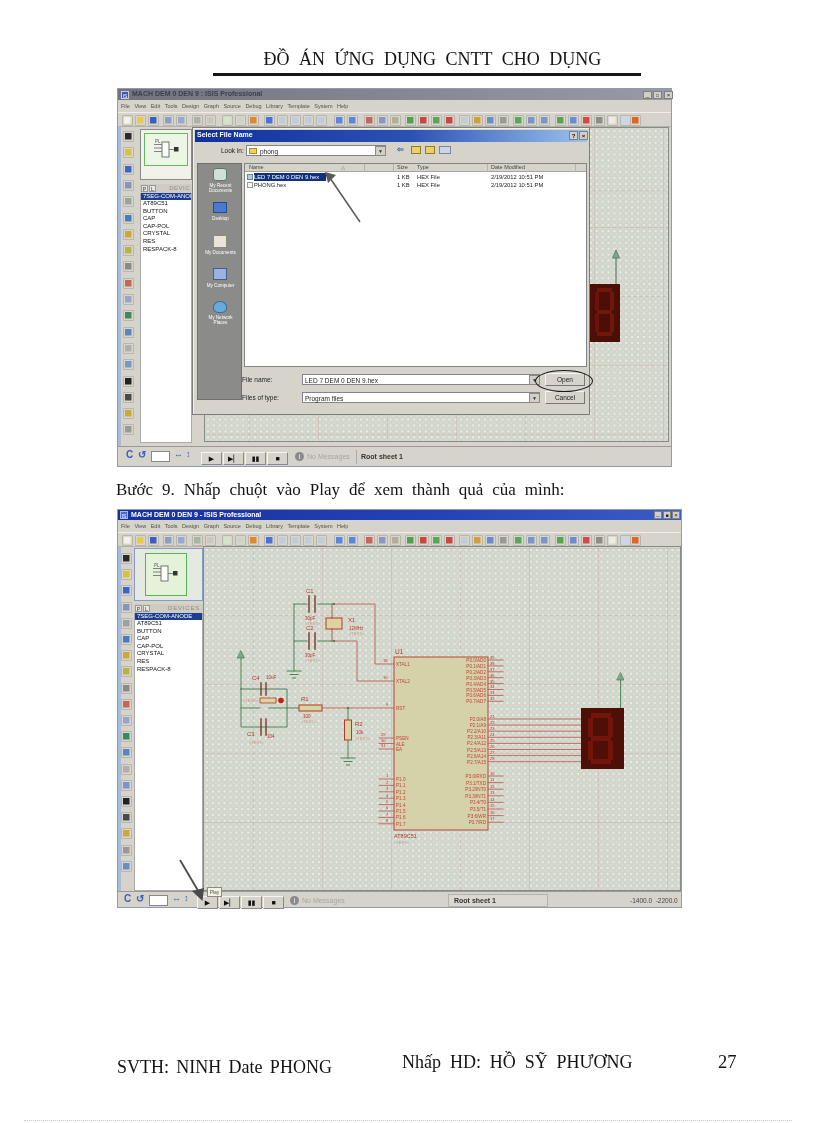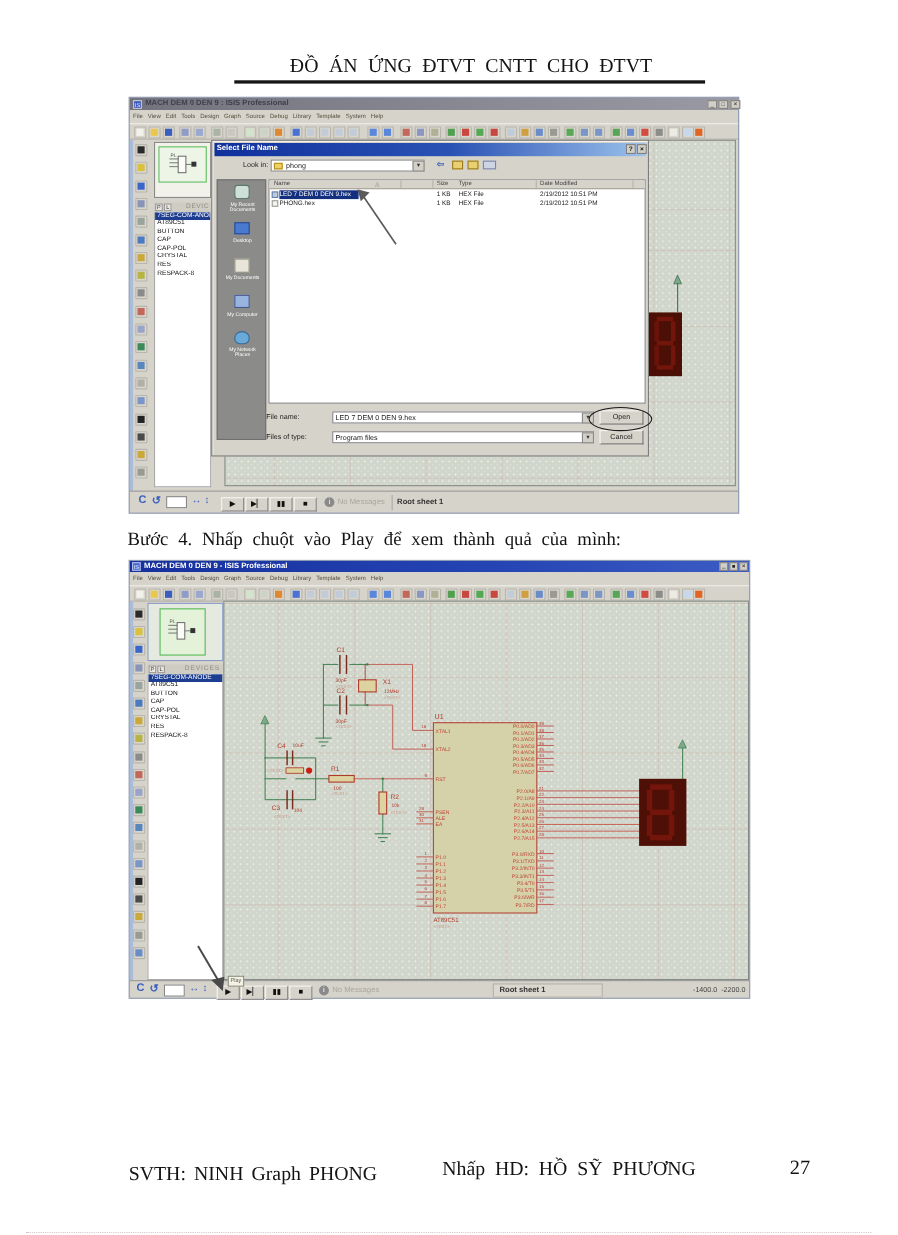--- a/index.html
+++ b/index.html
@@ -7,21 +7,21 @@
 .abs{position:absolute}
 .win{background:#d6d3ca;border:1px solid #9a9a9a}
 .tbico{position:absolute;width:11px;height:11px;border:1px solid #b8b5ac;border-radius:1px}
 .mitem{margin-right:4.5px}
 .dev{height:7.6px;font-size:6px;line-height:7.6px;white-space:nowrap;overflow:hidden;color:#111;padding-left:2px}
 .sbtn{position:absolute;width:21px;height:13px;background:#d6d3ca;border:1px solid #888;border-top-color:#f5f5f0;border-left-color:#f5f5f0;text-align:center;line-height:11px;font-size:7px;color:#111}
 </style>
 </head>
 <body>
 
-<div class="abs" style="left:263.5px;top:48.6px;font-family:'Liberation Serif',serif;font-size:18px;color:#131313;word-spacing:5px;white-space:nowrap">ĐỒ ÁN ỨNG ĐTVT CNTT CHO ĐTVT</div>
+<div class="abs" style="left:263.5px;top:48.6px;font-family:'Liberation Serif',serif;font-size:18px;color:#131313;word-spacing:5px;white-space:nowrap">ĐỒ ÁN ỨNG DỤNG CNTT CHO DỤNG</div>
 
 <div class="abs" style="left:213px;top:73px;width:428px;height:2.6px;background:#151515"></div>
 
 <div class="abs win" id="ss1" style="left:117px;top:88px;width:555px;height:379px;border-color:#8f9ab5">
 
  <div class="abs" style="left:0;top:0;width:553px;height:11px;background:linear-gradient(90deg,#73737e,#9a9aa5)">
   <div class="abs" style="left:3px;top:1.5px;width:8px;height:8px;background:#3a56c0;border:1px solid #ccc;font-size:5px;color:#fff;line-height:8px;text-align:center">IS</div>
   <div class="abs" style="left:14px;top:1px;font-size:7px;color:#3f3f4c;font-weight:bold;white-space:nowrap">MACH DEM 0 DEN 9 : ISIS Professional</div>
 
   <div class="abs" style="left:525px;top:1.5px;width:9px;height:8px;background:#d2cfc6;border:1px solid #808080;font-size:6px;line-height:6px;text-align:center;color:#222">_</div>
@@ -249,21 +249,21 @@
   <div class="sbtn" style="left:105px;top:5px">▶▏</div>
   <div class="sbtn" style="left:127px;top:5px">▮▮</div>
   <div class="sbtn" style="left:149px;top:5px">■</div>
   <div class="abs" style="left:177px;top:5px;width:9px;height:9px;border-radius:50%;background:#8a8a8a;color:#fff;font-size:7px;text-align:center;line-height:9px">i</div>
   <div class="abs" style="left:189px;top:6px;font-size:7px;color:#a9a69d">No Messages</div>
   <div class="abs" style="left:238px;top:3px;width:1px;height:14px;background:#aaa"></div>
   <div class="abs" style="left:243px;top:6px;font-size:7px;color:#333;font-weight:bold">Root sheet 1</div>
  </div>
 </div>
 
-<div class="abs" style="left:116px;top:479.5px;font-family:'Liberation Serif',serif;font-size:17px;color:#131313;word-spacing:4.7px;white-space:nowrap">Bước 4. Nhấp chuột vào Play để xem thành quả của mình:</div>
+<div class="abs" style="left:116px;top:479.5px;font-family:'Liberation Serif',serif;font-size:17px;color:#131313;word-spacing:4.7px;white-space:nowrap">Bước 9. Nhấp chuột vào Play để xem thành quả của mình:</div>
 
 <div class="abs win" id="ss2" style="left:117px;top:509px;width:565px;height:399px;border-color:#8f9ab5">
 
  <div class="abs" style="left:0;top:0;width:563px;height:10px;background:linear-gradient(90deg,#16309e,#2545b4 60%,#3c5cc4)">
   <div class="abs" style="left:2px;top:1px;width:8px;height:8px;background:#4a6ad0;border:0.5px solid #a8b8e8;font-size:5px;color:#fff;line-height:8px;text-align:center">IS</div>
   <div class="abs" style="left:13px;top:0.5px;font-size:7px;color:#fff;font-weight:bold;white-space:nowrap">MACH DEM 0 DEN 9 - ISIS Professional</div>
 
   <div class="abs" style="left:536px;top:1px;width:8px;height:7.5px;background:#d2cfc6;border:1px solid #808080;font-size:6px;line-height:5px;text-align:center;color:#222">_</div>
   <div class="abs" style="left:545px;top:1px;width:8px;height:7.5px;background:#d2cfc6;border:1px solid #808080;font-size:5px;line-height:6.5px;text-align:center;color:#222">■</div>
   <div class="abs" style="left:554px;top:1px;width:8px;height:7.5px;background:#d2cfc6;border:1px solid #808080;font-size:6px;line-height:6.5px;text-align:center;color:#222">×</div>
@@ -605,19 +605,19 @@
  </div>
 
  <svg class="abs" style="left:58px;top:348px;z-index:5" width="34" height="44" viewBox="0 0 34 44">
   <path d="M4 2 L24 36" stroke="#4a4a4a" stroke-width="1.8" fill="none"></path>
   <path d="M26.5 43 L16 33 L28 30 Z" fill="#4a4a4a"></path>
  </svg>
 
  <div class="abs" style="left:89px;top:377px;width:15px;height:10px;background:#f4f2e2;border:1px solid #8a8a80;font-size:5px;line-height:9px;text-align:center;color:#555;z-index:5">Play</div>
 </div>
 
-<div class="abs" style="left:117px;top:1056.8px;font-family:'Liberation Serif',serif;font-size:18px;color:#131313;word-spacing:2.8px;white-space:nowrap">SVTH: NINH Graph PHONG</div>
+<div class="abs" style="left:117px;top:1056.8px;font-family:'Liberation Serif',serif;font-size:18px;color:#131313;word-spacing:2.8px;white-space:nowrap">SVTH: NINH Date PHONG</div>
 
 <div class="abs" style="left:402px;top:1052.4px;font-family:'Liberation Serif',serif;font-size:18px;color:#131313;word-spacing:4.4px;white-space:nowrap">Nhấp HD: HỒ SỸ PHƯƠNG</div>
 
 <div class="abs" style="left:718px;top:1052px;font-family:'Liberation Serif',serif;font-size:18.5px;color:#131313">27</div>
 
 <div class="abs" style="left:24px;top:1120px;width:768px;border-top:1.5px dotted #d4c4c4"></div>
 
 </body></html>

